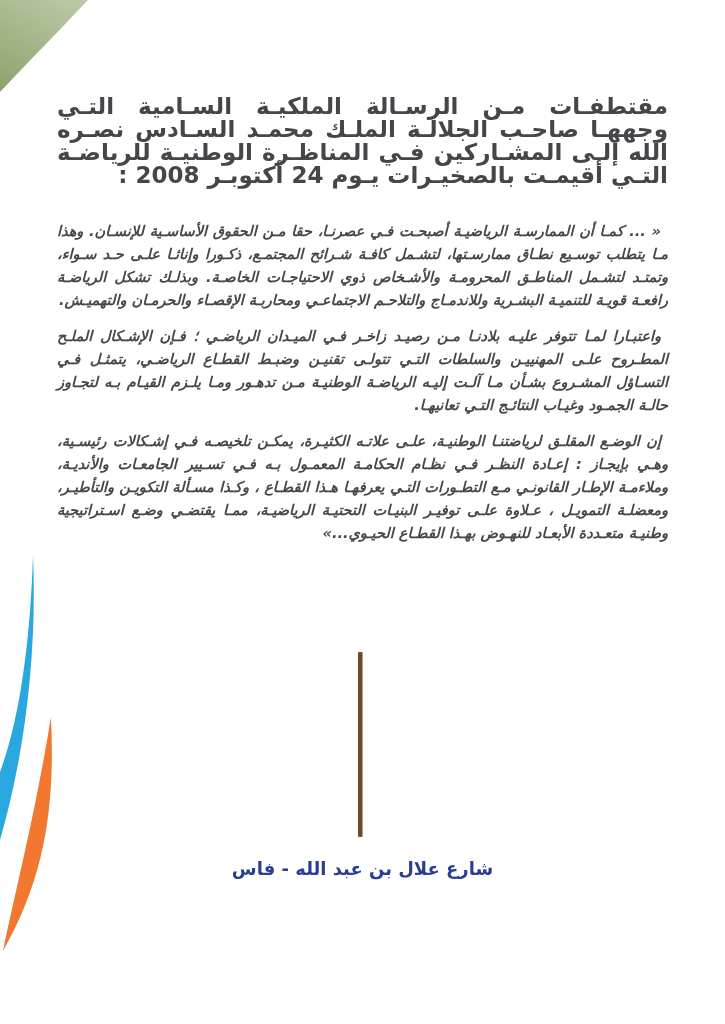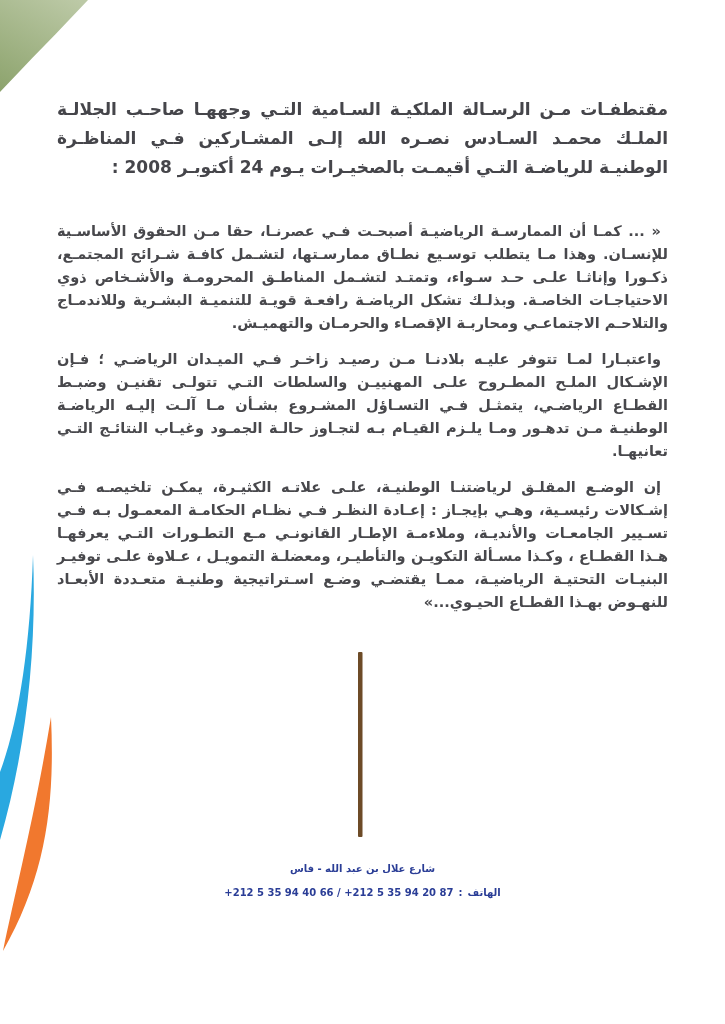--- a/index.html
+++ b/index.html
@@ -5,34 +5,34 @@
   html,body{margin:0;padding:0;}
   body{
     width:725px;height:1024px;position:relative;overflow:hidden;
     background:#ffffff;
     font-family:"DejaVu Sans", sans-serif;
   }
   .decor-svg{position:absolute;top:0;left:0;pointer-events:none;}
   .title-block{
     position:absolute;top:95px;right:57px;left:57px;
     direction:rtl;text-align:justify;text-align-last:right;
-    font-size:17px;font-weight:bold;line-height:29px;
+    font-size:23px;font-weight:bold;line-height:23px;
     color:#45454a;
   }
   .body-block{
     position:absolute;top:220px;right:57px;left:57px;
     direction:rtl;text-align:justify;text-align-last:right;
     font-size:14.5px;font-weight:bold;line-height:23px;
     color:#48484c;
   }
-  .body-block p{margin:0 0 13px 0;text-indent:7px;}
+  .body-block p{margin:0 0 13px 0;text-indent:7px;font-style:italic;}
   .contact-block{
     position:absolute;top:857px;left:0;right:0;
     direction:rtl;text-align:center;
-    font-size:10px;font-weight:bold;line-height:23.5px;
+    font-size:18px;font-weight:bold;line-height:23.5px;
     color:#2a3d96;
   }
   .contact-line{white-space:nowrap;}
   .c-value{direction:ltr;unicode-bidi:isolate;}
   .c-colon{padding:0 5px;}
 </style>
 </head>
 <body>
 
 <svg class="decor-svg" width="725" height="1024" viewBox="0 0 725 1024">
@@ -51,16 +51,13 @@
 <div class="title-block">مقتطفـات مـن الرسـالة الملكيـة السـامية التـي وجههـا صاحـب الجلالـة الملـك محمـد السـادس نصـره الله إلـى المشـاركين فـي المناظـرة الوطنيـة للرياضـة التـي أقيمـت بالصخيـرات يـوم 24 أكتوبـر 2008 :</div>
 
 <div class="body-block">
   <p>« ... كمـا أن الممارسـة الرياضيـة أصبحـت فـي عصرنـا، حقا مـن الحقوق الأساسـية للإنسـان. وهذا مـا يتطلب توسـيع نطـاق ممارسـتها، لتشـمل كافـة شـرائح المجتمـع، ذكـورا وإناثـا علـى حـد سـواء، وتمتـد لتشـمل المناطـق المحرومـة والأشـخاص ذوي الاحتياجـات الخاصـة. وبذلـك تشكل الرياضـة رافعـة قويـة للتنميـة البشـرية وللاندمـاج والتلاحـم الاجتماعـي ومحاربـة الإقصـاء والحرمـان والتهميـش.</p>
   <p>واعتبـارا لمـا تتوفر عليـه بلادنـا مـن رصيـد زاخـر فـي الميـدان الرياضـي ؛ فـإن الإشـكال الملـح المطـروح علـى المهنييـن والسلطات التـي تتولـى تقنيـن وضبـط القطـاع الرياضـي، يتمثـل فـي التسـاؤل المشـروع بشـأن مـا آلـت إليـه الرياضـة الوطنيـة مـن تدهـور ومـا يلـزم القيـام بـه لتجـاوز حالـة الجمـود وغيـاب النتائـج التـي تعانيهـا.</p>
   <p>إن الوضـع المقلـق لرياضتنـا الوطنيـة، علـى علاتـه الكثيـرة، يمكـن تلخيصـه فـي إشـكالات رئيسـية، وهـي بإيجـاز : إعـادة النظـر فـي نظـام الحكامـة المعمـول بـه فـي تسـيير الجامعـات والأنديـة، وملاءمـة الإطـار القانونـي مـع التطـورات التـي يعرفهـا هـذا القطـاع ، وكـذا مسـألة التكويـن والتأطيـر، ومعضلـة التمويـل ، عـلاوة علـى توفيـر البنيـات التحتيـة الرياضيـة، ممـا يقتضـي وضـع اسـتراتيجية وطنيـة متعـددة الأبعـاد للنهـوض بهـذا القطـاع الحيـوي...»</p>
 </div>
 
 <div class="contact-block">
   <div class="contact-line">شارع علال بن عبد الله  - فاس</div>
-  <div class="contact-line">
-    <span class="c-label">الهاتف</span><span class="c-colon">:</span><span class="c-value" dir="ltr">+212 5 35 94 40 66 / +212 5 35 94 20 87</span>
-  </div>
 </div>
 
 </body></html>

